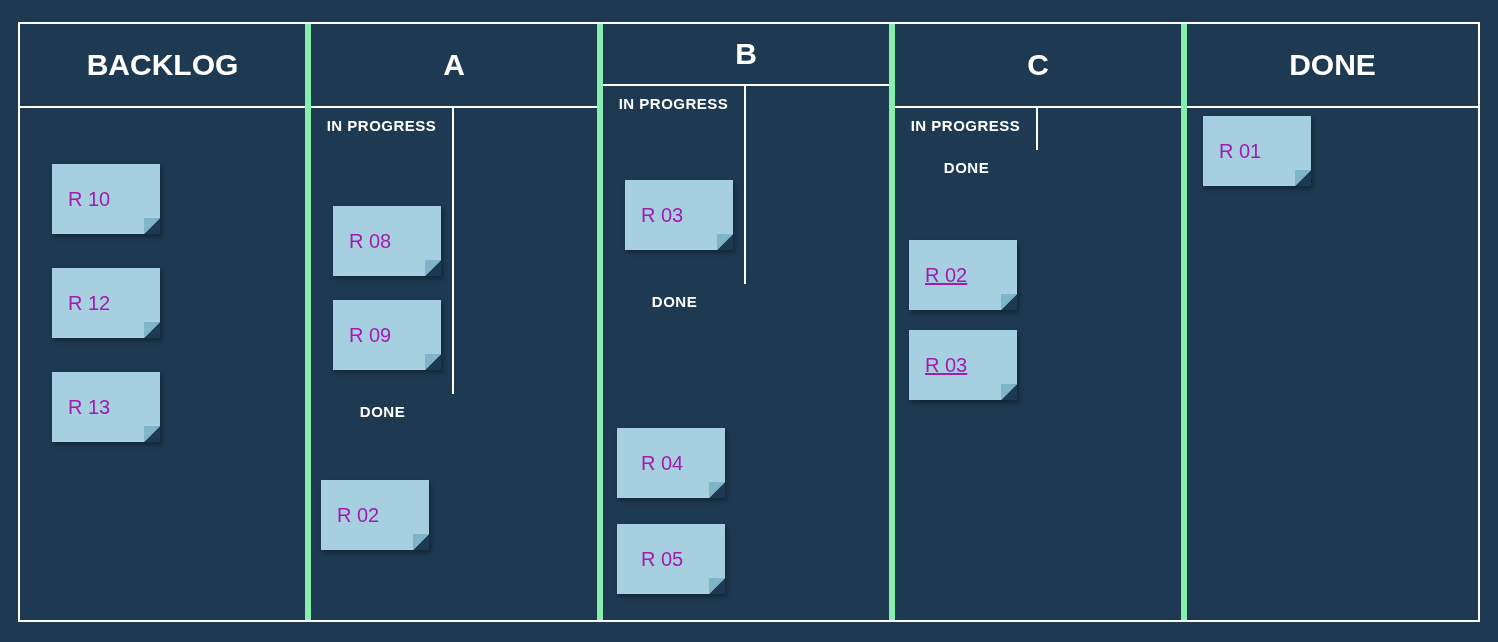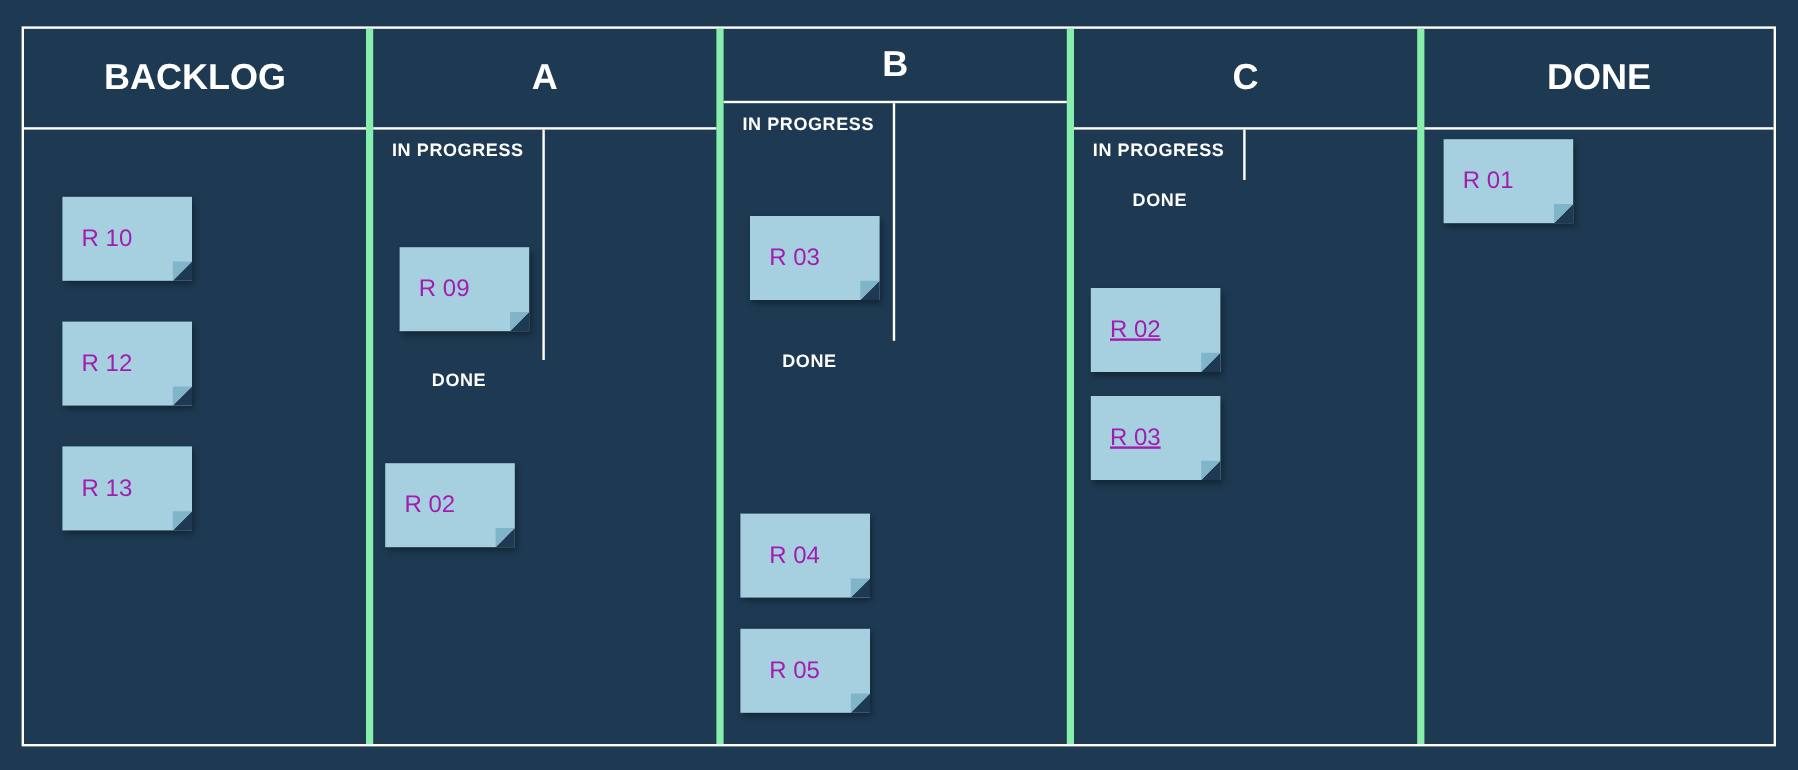--- a/index.html
+++ b/index.html
@@ -133,20 +133,21 @@
     </div>
   </div>
 
   <div class="col col-a">
     <div class="col-header">A</div>
     <div class="col-body">
       <div class="sub-wrap">
         <div class="sub">
           <div class="sub-header">IN PROGRESS</div>
           <div class="cards">
+            <div class="card">R 08</div>
             <div class="card">R 09</div>
           </div>
         </div>
         <div class="sub">
           <div class="sub-header">DONE</div>
           <div class="cards">
             <div class="card">R 02</div>
           </div>
         </div>
       </div>

